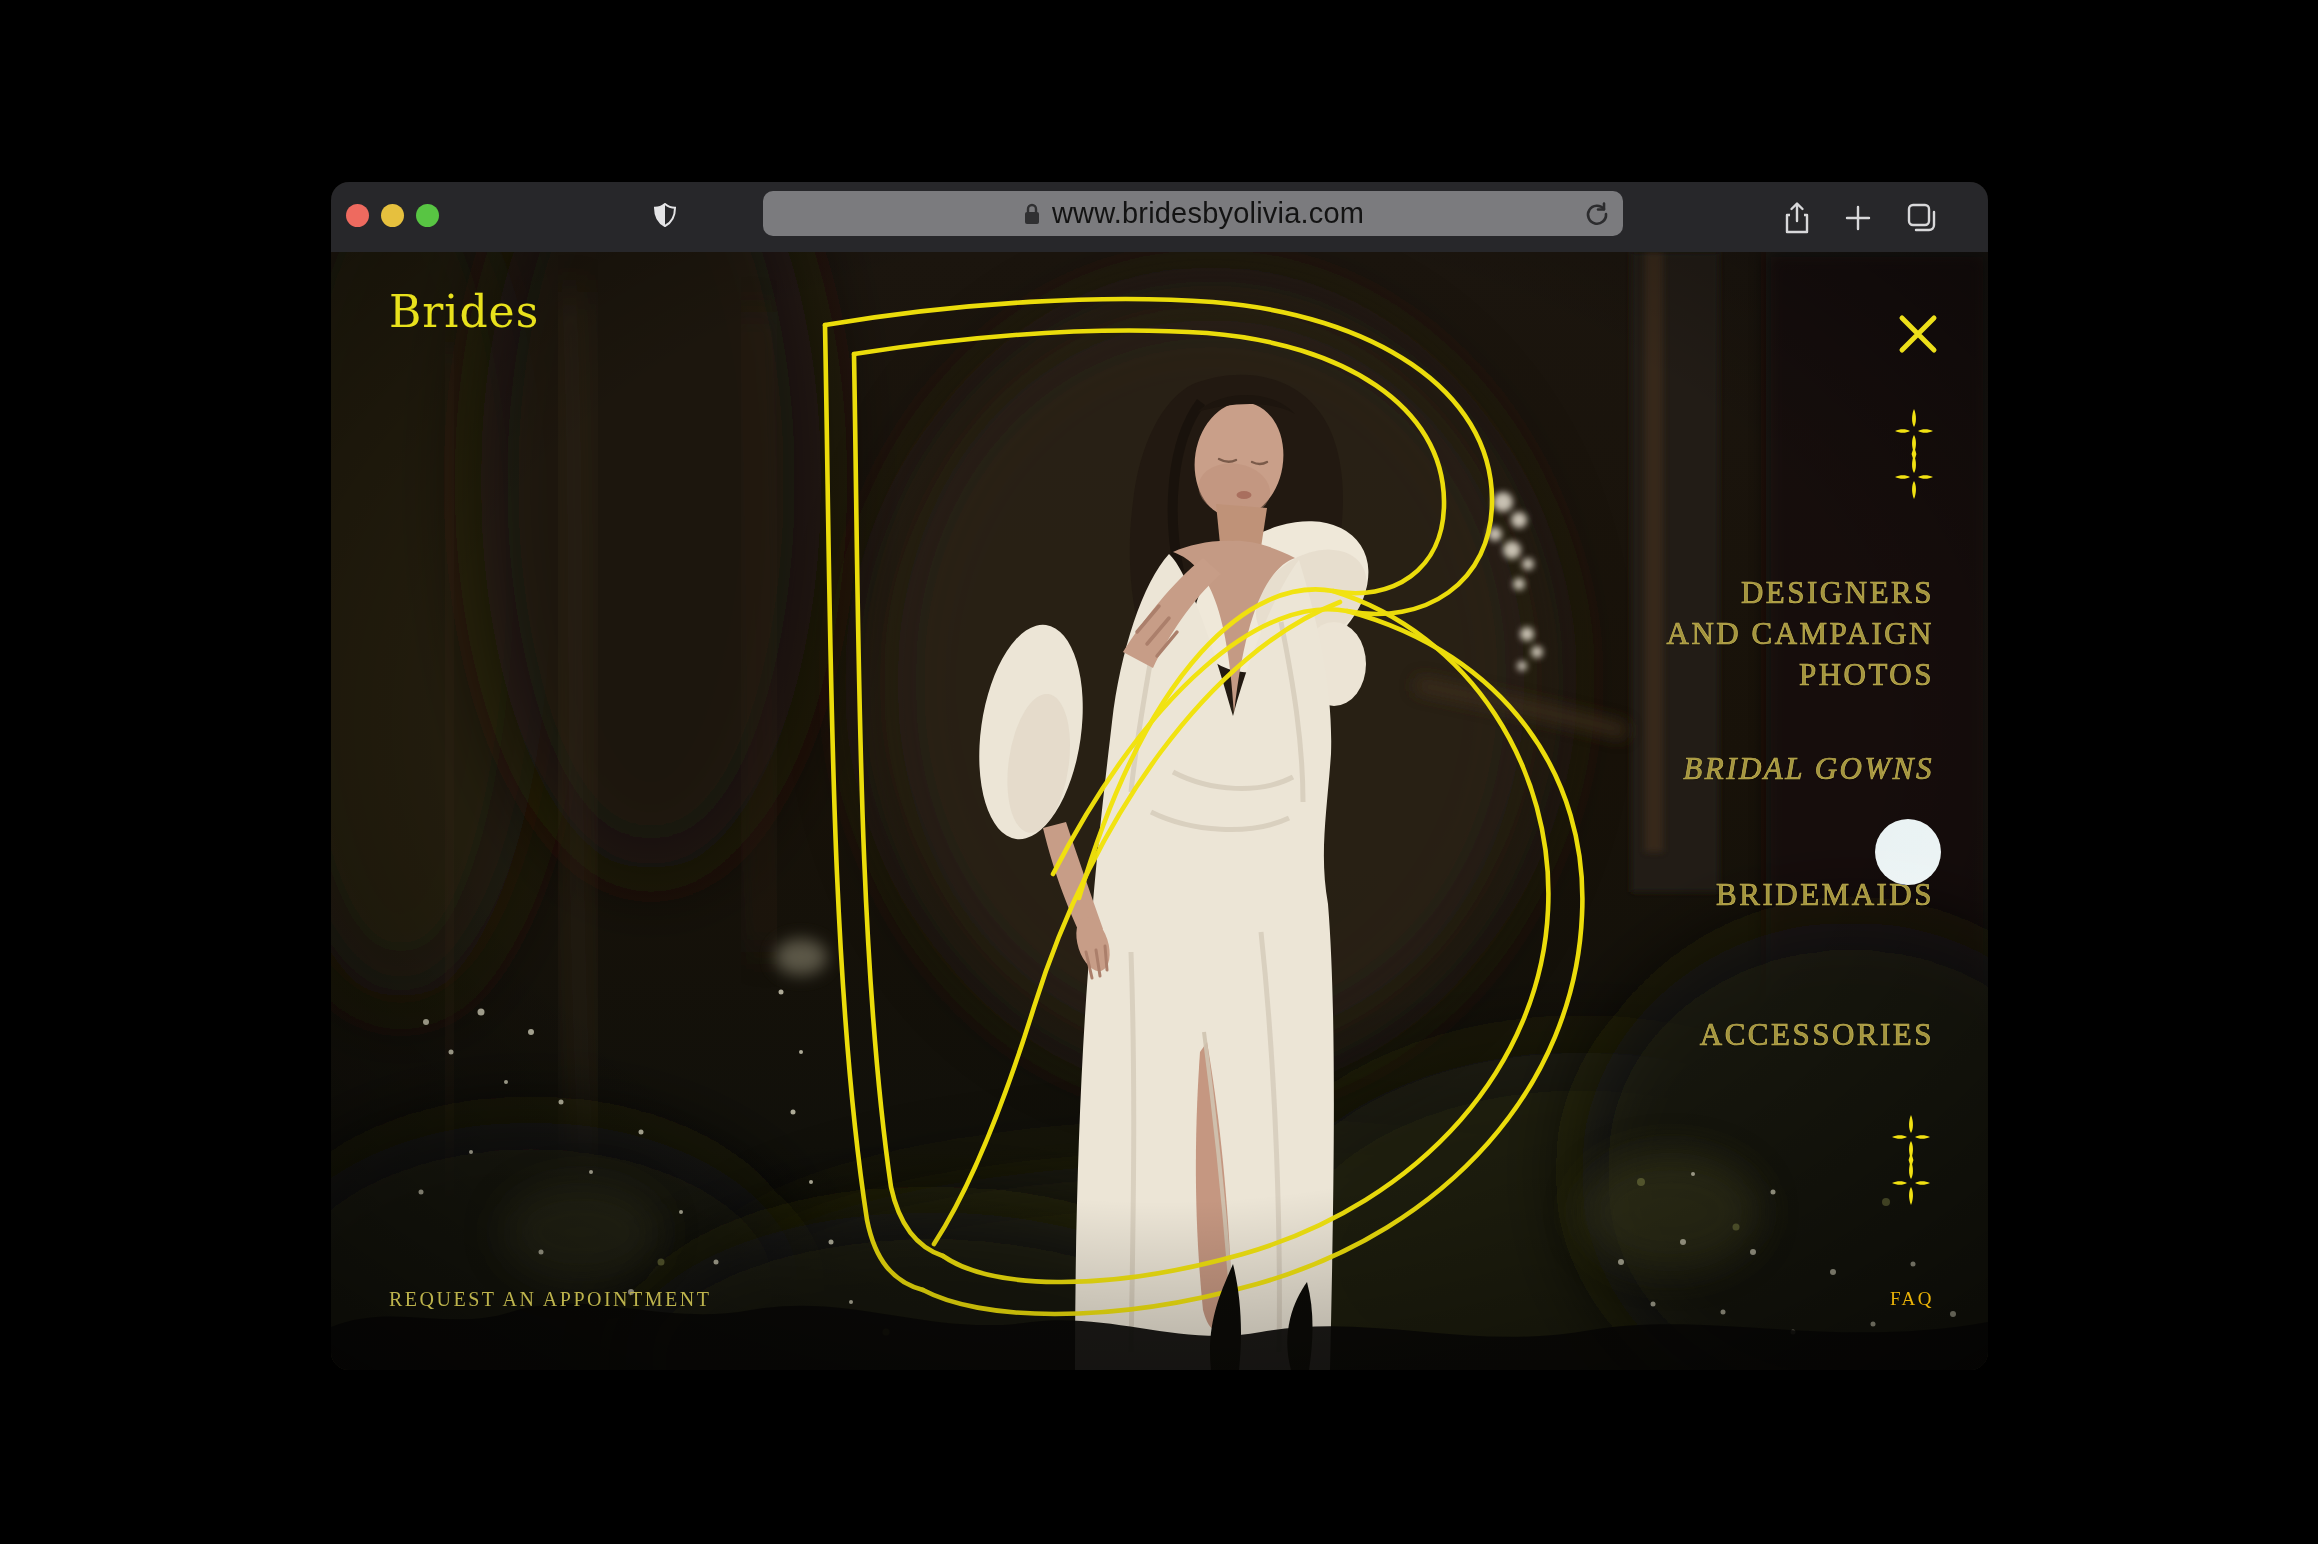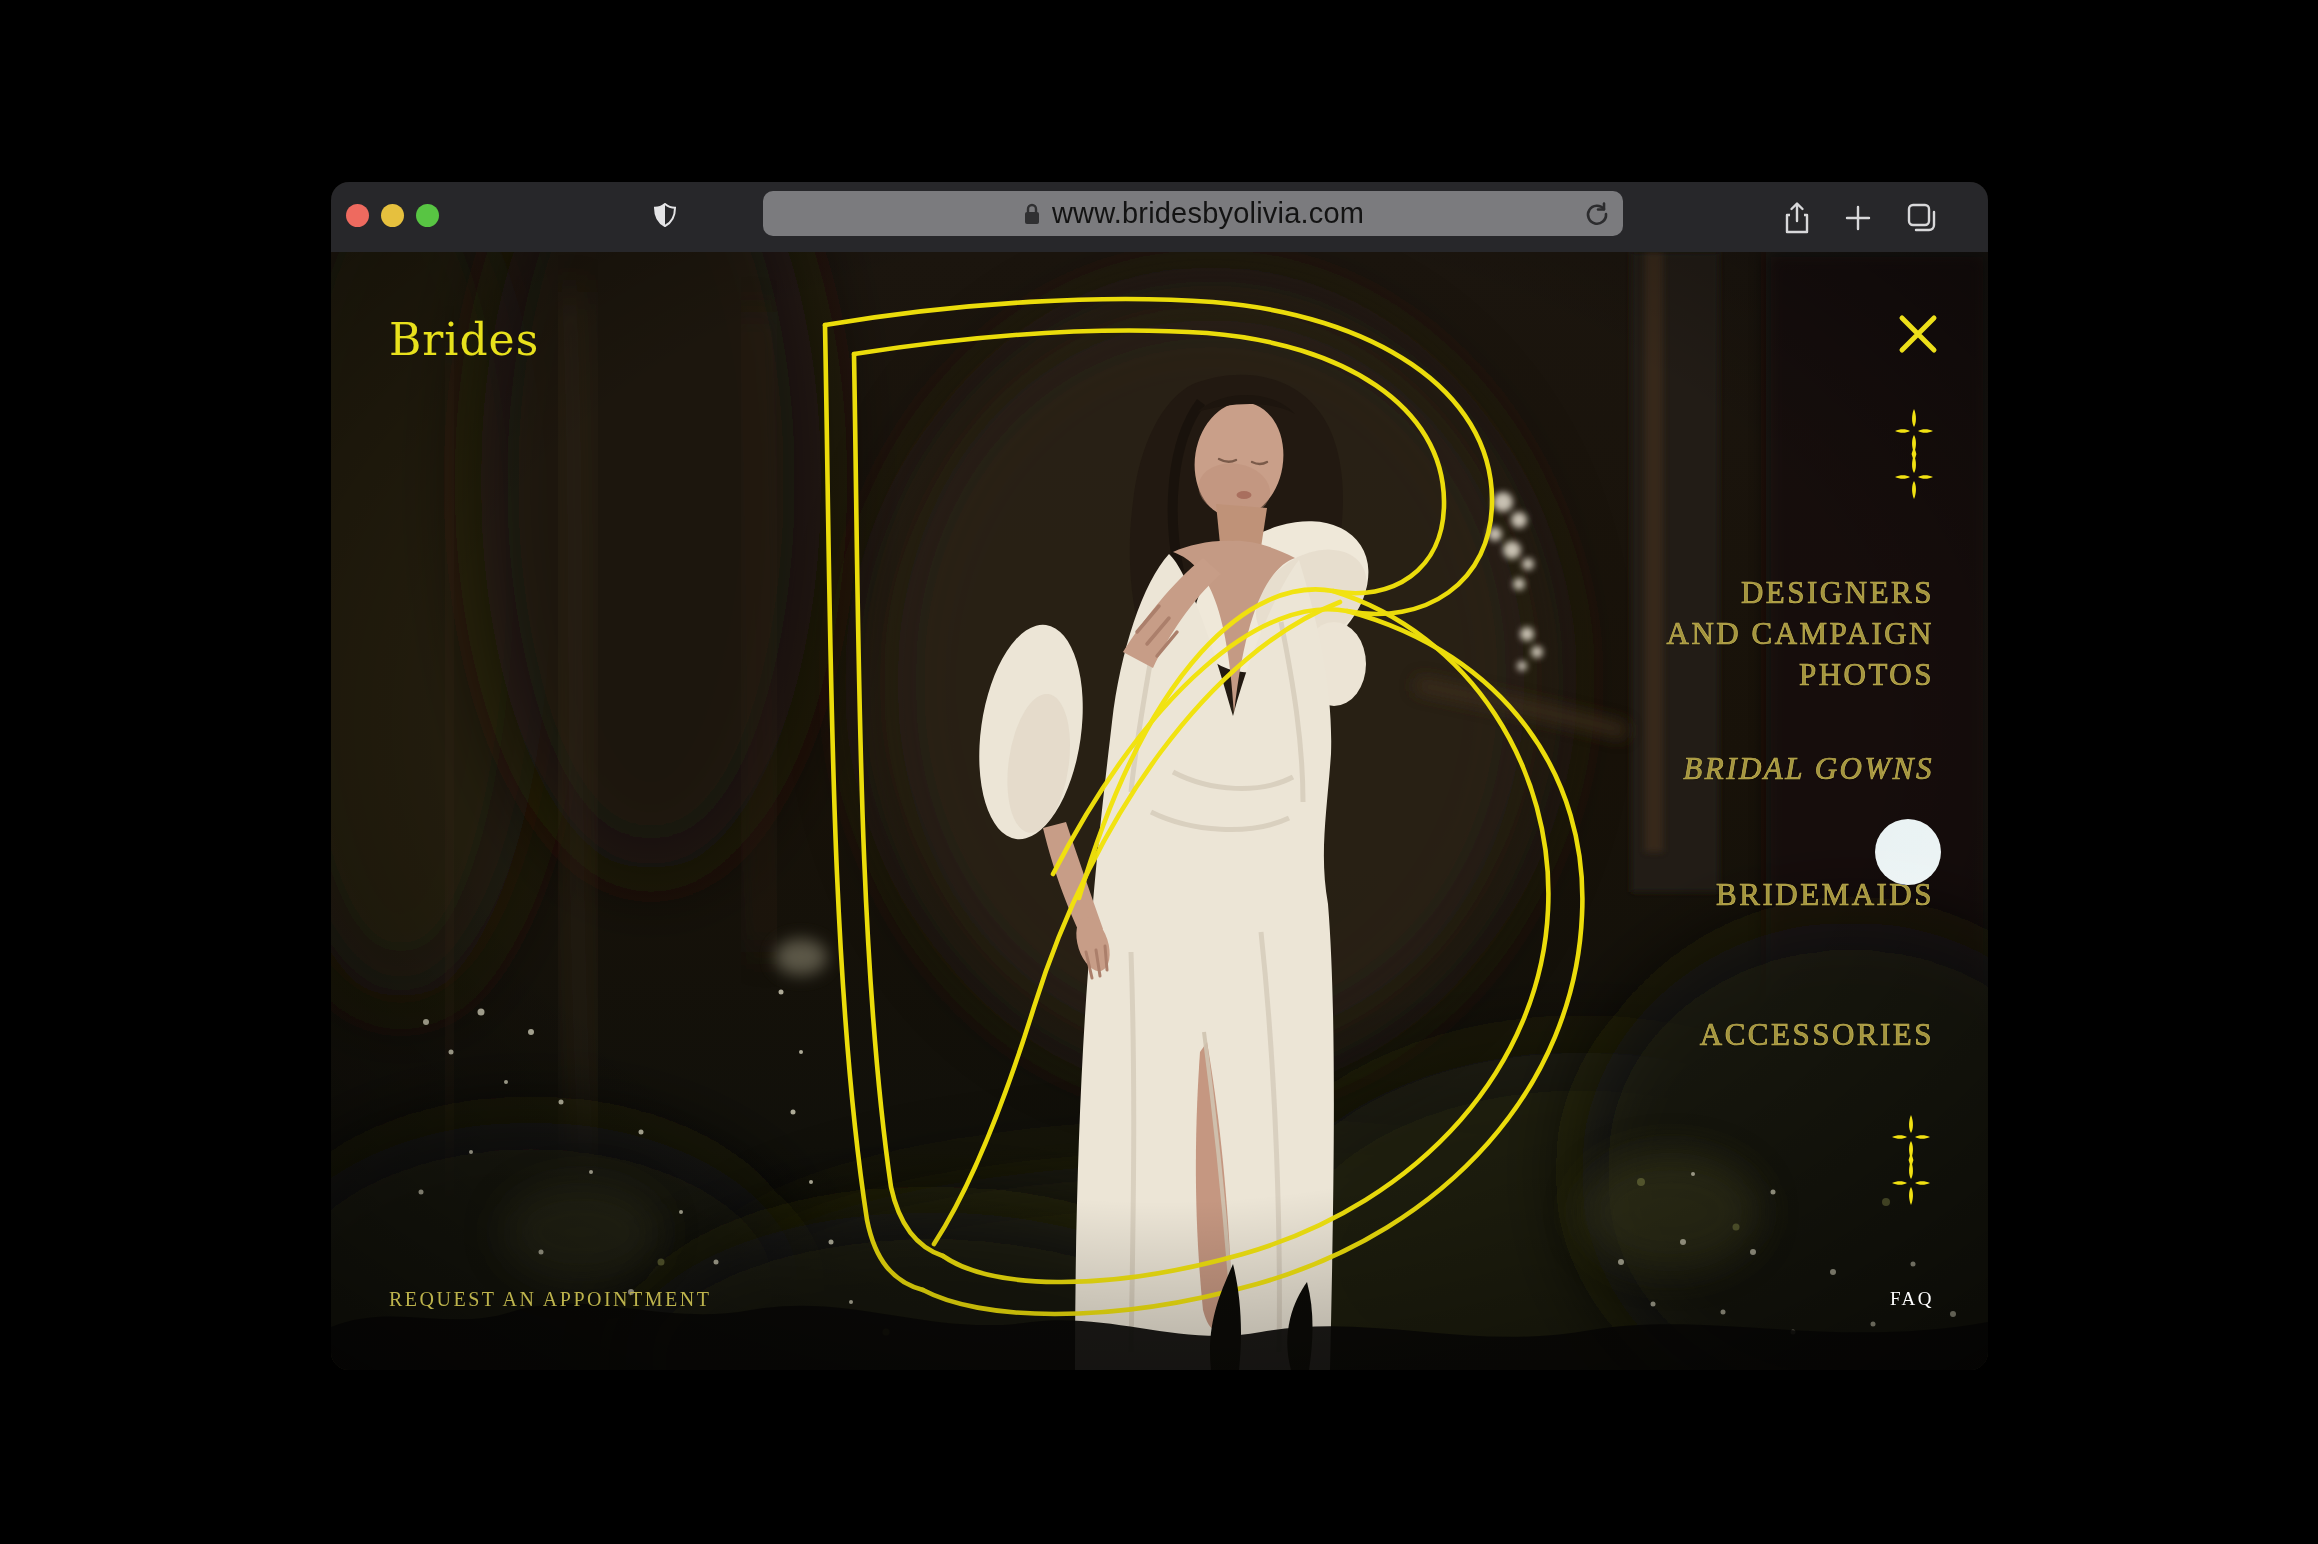--- a/index.html
+++ b/index.html
@@ -31,21 +31,21 @@
   .chrome-right{position:absolute;top:17px;width:38px;height:38px;}
   .i-share{left:1447px;}
   .i-plus{left:1508px;}
   .i-tabs{left:1572px;}
   
   .content{
     position:relative;height:1118px;background:#14100a;overflow:hidden;
   }
   .scene{position:absolute;left:0;top:0;}
   .logo{
-    position:absolute;left:58px;top:62px;
+    position:absolute;left:58px;top:34px;
     font-family:"DejaVu Serif","Liberation Serif",serif;
     font-size:44px;color:#e8e11c;letter-spacing:1px;z-index:6;
   }
   .close-btn{position:absolute;left:1563px;top:58px;width:48px;height:48px;z-index:6;cursor:pointer;}
   .ornament{position:absolute;width:40px;z-index:5;}
   .orn-top{left:1563px;top:156px;}
   .orn-bottom{left:1560px;top:862px;}
   .menu-item{
     position:absolute;right:54px;text-align:right;z-index:5;cursor:pointer;
     font-family:"Liberation Serif","DejaVu Serif",serif;
@@ -59,21 +59,21 @@
   .mi-designers{top:320px;}
   .mi-gowns{top:496px;font-style:italic;}
   .mi-bridemaids{top:622px;text-align:right;}
   .mi-accessories{top:762px;}
   .footer-link{
     position:absolute;top:1036px;z-index:5;cursor:pointer;
     font-family:"Liberation Serif","DejaVu Serif",serif;
     font-size:20px;letter-spacing:2.5px;color:#bdb34c;white-space:nowrap;
   }
   .fl-left{left:58px;}
-  .fl-right{right:54px;font-size:19px;color:#ffffff;}
+  .fl-right{right:54px;font-size:19px;color:#eab308;}
   .cursor-circle{
     position:absolute;left:1544px;top:567px;width:66px;height:66px;border-radius:50%;
     background:#fff;mix-blend-mode:difference;z-index:7;pointer-events:none;
   }
 </style>
 </head>
 <body>
 
 <div class="window">
 

